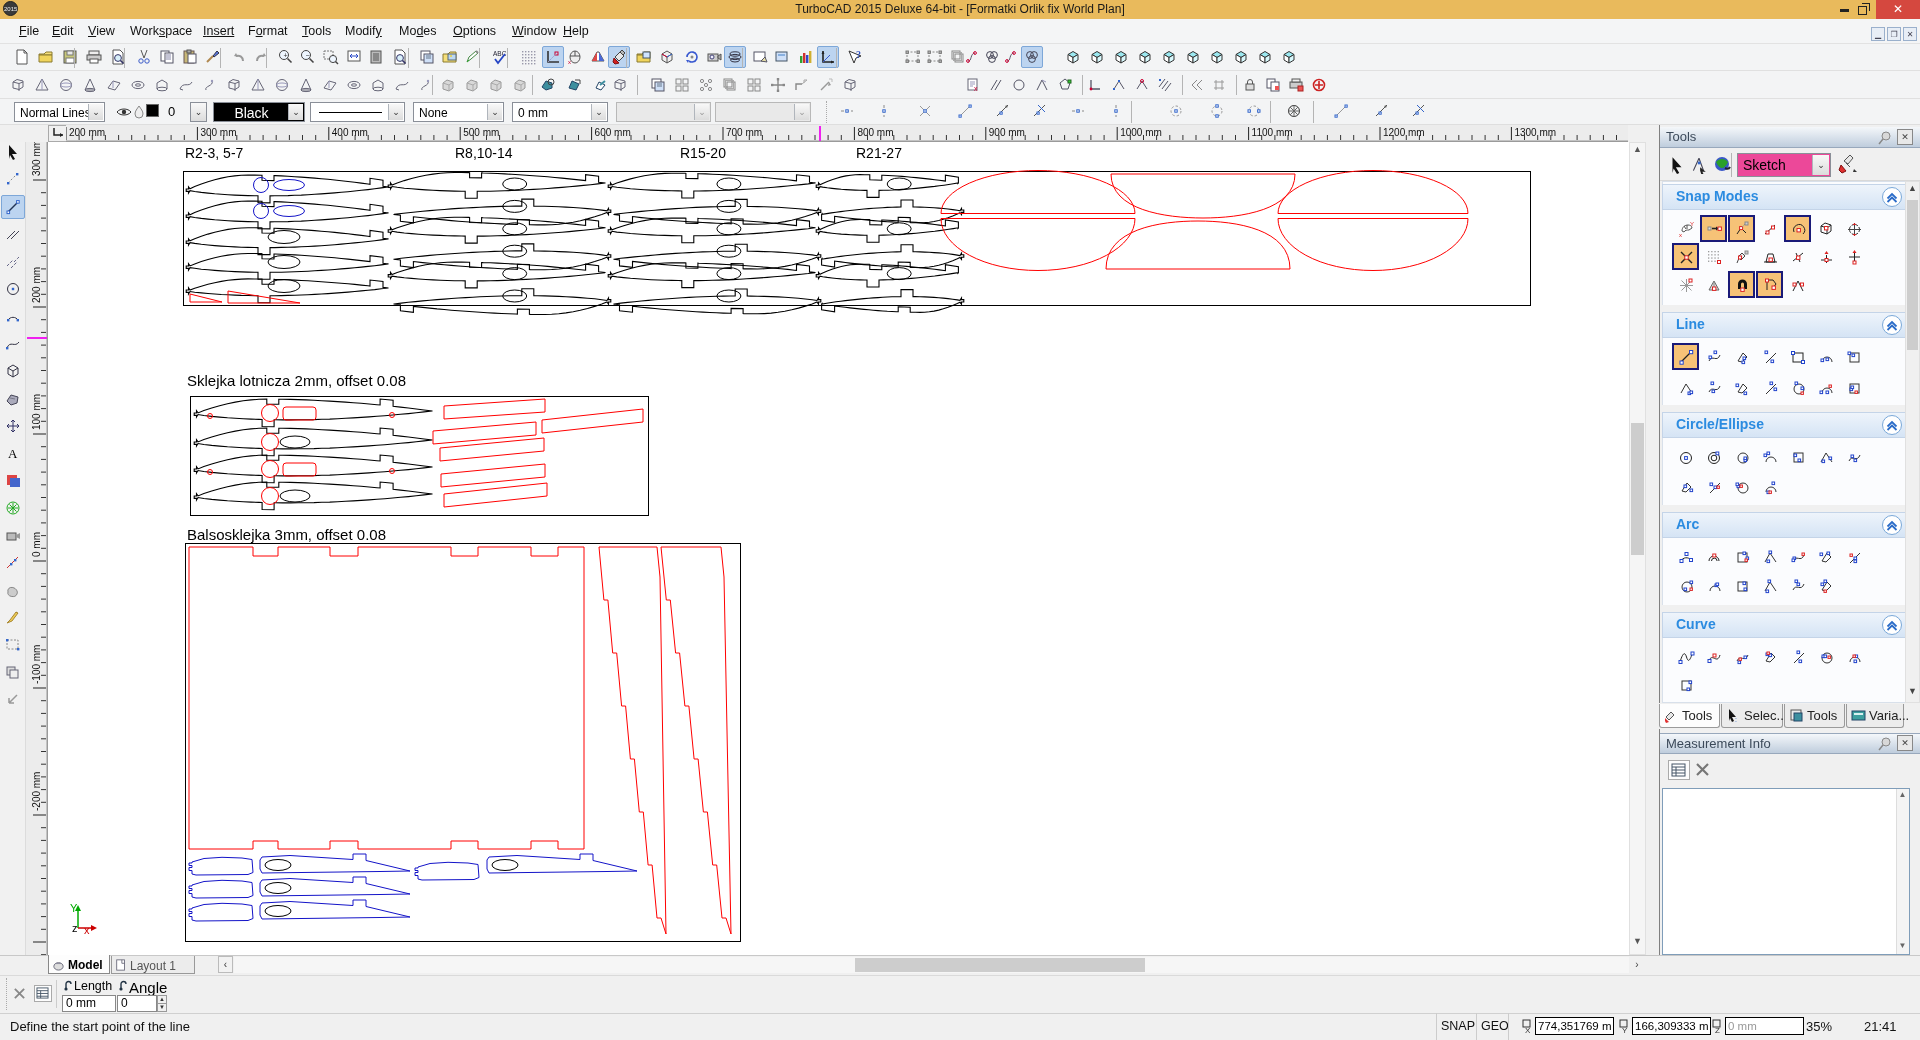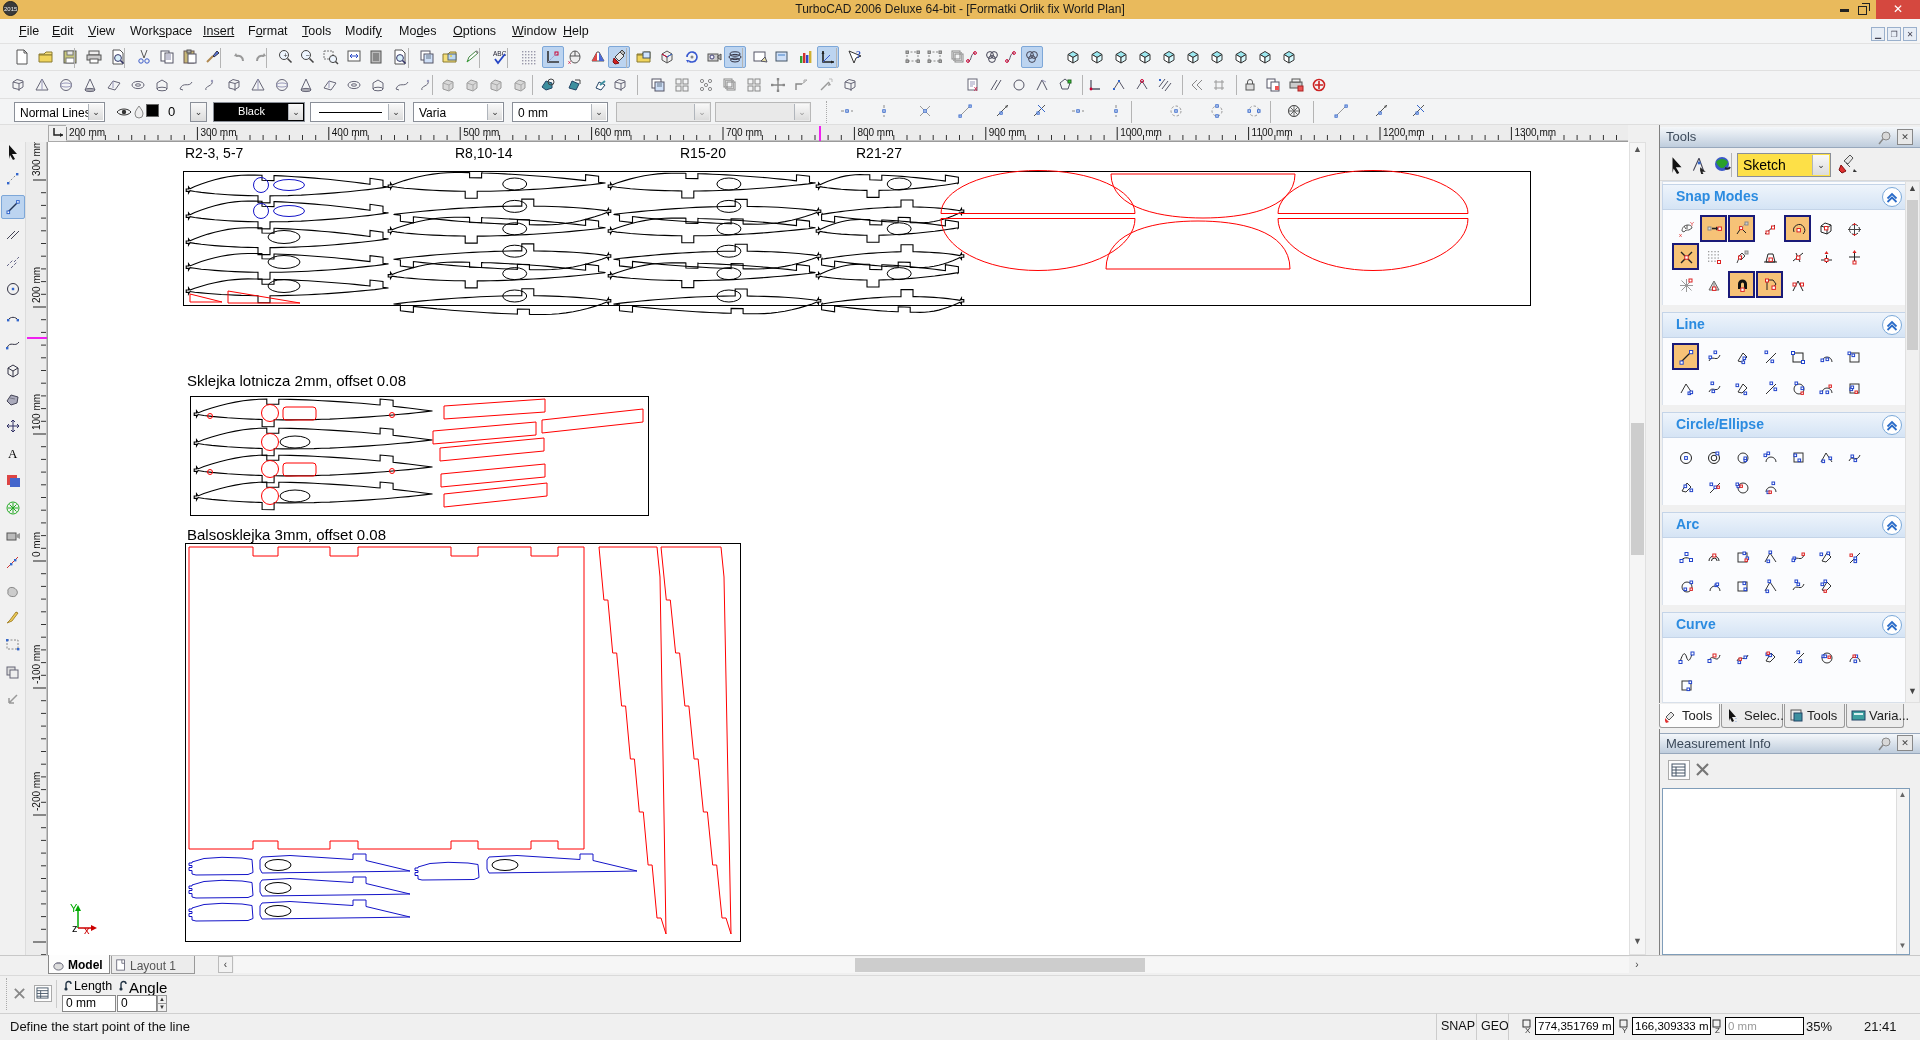--- a/index.html
+++ b/index.html
@@ -1,21 +1,21 @@
 <!DOCTYPE html>
 <html><head><meta charset="utf-8"><style>
 *{margin:0;padding:0;box-sizing:border-box}
 body{width:1920px;height:1040px;overflow:hidden;font-family:"Liberation Sans",sans-serif;background:#f0f0f0;position:relative}
 .ico{position:absolute;width:16px;height:16px}
-.combo{position:absolute;background:#fde047;border:1px solid #8a8f98;font-size:13px;color:#000}
+.combo{position:absolute;background:#ec4899;border:1px solid #8a8f98;font-size:13px;color:#000}
 .combo .ar{position:absolute;right:1px;top:1px;bottom:1px;width:15px;background:linear-gradient(#f8f8f8,#dcdcdc);border-left:1px solid #b0b5bc;text-align:center;color:#333;font-size:9px;line-height:20px}
 </style></head><body>
 <div style="position:absolute;left:0px;top:0px;width:1920px;height:19px;background:#e9ba5c;"></div>
 <div style="position:absolute;left:3px;top:1px;width:15px;height:15px;background:#3a3a3a;border-radius:50%;border:1px solid #222;color:#eee;font-size:6px;text-align:center;line-height:14px;">2015</div>
-<div style="position:absolute;left:0px;top:2px;width:1920px;height:16px;text-align:center;font-size:12px;color:#1a1a1a;">TurboCAD 2006 Deluxe 64-bit - [Formatki Orlik fix World Plan]</div>
+<div style="position:absolute;left:0px;top:2px;width:1920px;height:16px;text-align:center;font-size:12px;color:#1a1a1a;">TurboCAD 2015 Deluxe 64-bit - [Formatki Orlik fix World Plan]</div>
 <div style="position:absolute;left:1840px;top:9px;width:9px;height:3px;background:#222;"></div>
 <svg style="position:absolute;left:1856,top:3px" width="0" height="0"></svg>
 <div style="position:absolute;left:1858px;top:6px;width:9px;height:9px;border:1.5px solid #222;background:#e9ba5c;z-index:3;"></div>
 <div style="position:absolute;left:1862px;top:3px;width:8px;height:8px;border-top:1.5px solid #222;border-right:1.5px solid #222;"></div>
 <div style="position:absolute;left:1876px;top:0px;width:44px;height:19px;background:#d5483f;color:#fff;text-align:center;font-size:12px;line-height:18px;">✕</div>
 <div style="position:absolute;left:0px;top:19px;width:1920px;height:25px;background:#f4f5f6;border-bottom:1px solid #e2e2e2;"></div>
 <div style="position:absolute;left:19px;top:24px;height:16px;font-size:12.5px;color:#111;"><span style="text-decoration:underline">F</span>ile</div>
 <div style="position:absolute;left:52px;top:24px;height:16px;font-size:12.5px;color:#111;"><span style="text-decoration:underline">E</span>dit</div>
 <div style="position:absolute;left:88px;top:24px;height:16px;font-size:12.5px;color:#111;"><span style="text-decoration:underline">V</span>iew</div>
 <div style="position:absolute;left:130px;top:24px;height:16px;font-size:12.5px;color:#111;">Work<span style="text-decoration:underline">s</span>pace</div>
@@ -564,29 +564,29 @@
     <path d="M1 8c3-4 11-4 14 0-3 4-11 4-14 0z" fill="none" stroke="#333"></path>
     <circle cx="8" cy="8" r="2.2" fill="#333"></circle>
   </svg>
 <svg class="ico" style="left:131px;top:104px" viewBox="0 0 16 16">
     <path d="M8 2c2 3 4 5 4 8a4 4 0 0 1-8 0c0-3 2-5 4-8z" fill="#eee" stroke="#888"></path>
   </svg>
 <div style="position:absolute;left:146px;top:104px;width:13px;height:13px;background:#000;border:1px solid #666;"></div>
 <div style="position:absolute;left:168px;top:104px;height:16px;font-size:13px;">0</div>
 <div style="position:absolute;left:190px;top:102px;width:17px;height:20px;background:linear-gradient(#f8f8f8,#dcdcdc);border:1px solid #8a8f98;text-align:center;font-size:9px;line-height:18px;color:#333;">⌄</div>
 <div class="combo" style="position:absolute;left:213px;top:102px;width:92px;height:20px;background:#000;border-color:#8a8f98">
-    <span style="position:absolute;left:0;right:15px;top:2px;color:#fff;font-size:11px;text-align:center">Black</span>
+    <span style="position:absolute;left:0;right:15px;top:2px;color:#fff;font-size:14px;text-align:center">Black</span>
     <div class="ar" style="line-height:17px">⌄</div>
   </div>
 <div class="combo" style="position:absolute;left:310px;top:102px;width:95px;height:20px;background:#fff;border-color:#8a8f98">
     <div style="position:absolute;left:8px;right:22px;top:9px;border-top:1.5px solid #000"></div>
     <div class="ar" style="line-height:17px">⌄</div>
   </div>
 <div class="combo" style="position:absolute;left:413px;top:102px;width:91px;height:20px;background:#fff;border-color:#8a8f98">
-    <span style="position:absolute;left:5px;top:3px;color:#000;font-size:12px;white-space:nowrap">Varia</span>
+    <span style="position:absolute;left:5px;top:3px;color:#000;font-size:12px;white-space:nowrap">None</span>
     <div class="ar" style="line-height:17px">⌄</div>
   </div>
 <div class="combo" style="position:absolute;left:512px;top:102px;width:96px;height:20px;background:#fff;border-color:#8a8f98">
     <span style="position:absolute;left:5px;top:3px;color:#000;font-size:12px;white-space:nowrap">0 mm</span>
     <div class="ar" style="line-height:17px">⌄</div>
   </div>
 <div class="combo" style="position:absolute;left:616px;top:102px;width:95px;height:20px;background:#e9e9e9;border-color:#b8b8b8">
     <span style="position:absolute;left:5px;top:3px;color:#000;font-size:12px;white-space:nowrap"></span>
     <div class="ar" style="line-height:17px;color:#999">⌄</div>
   </div>

